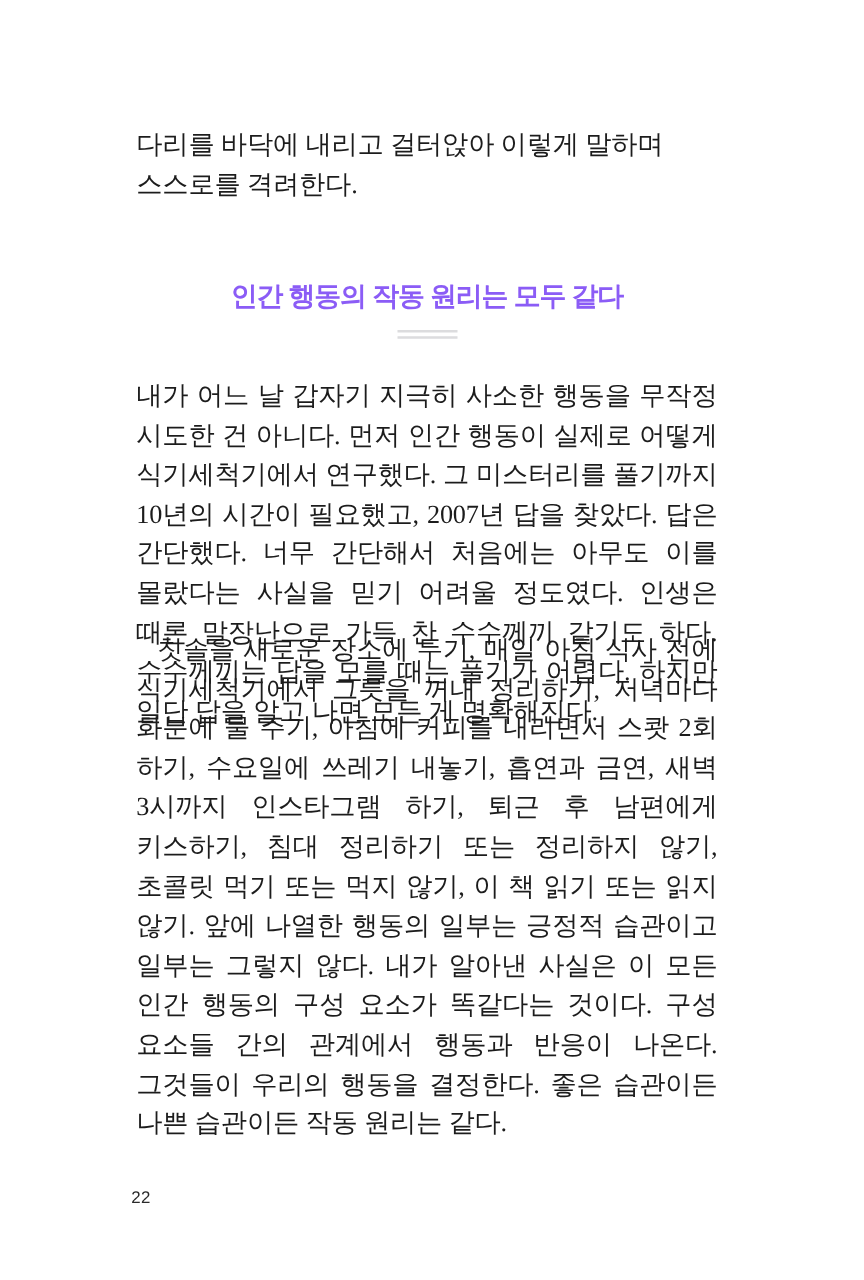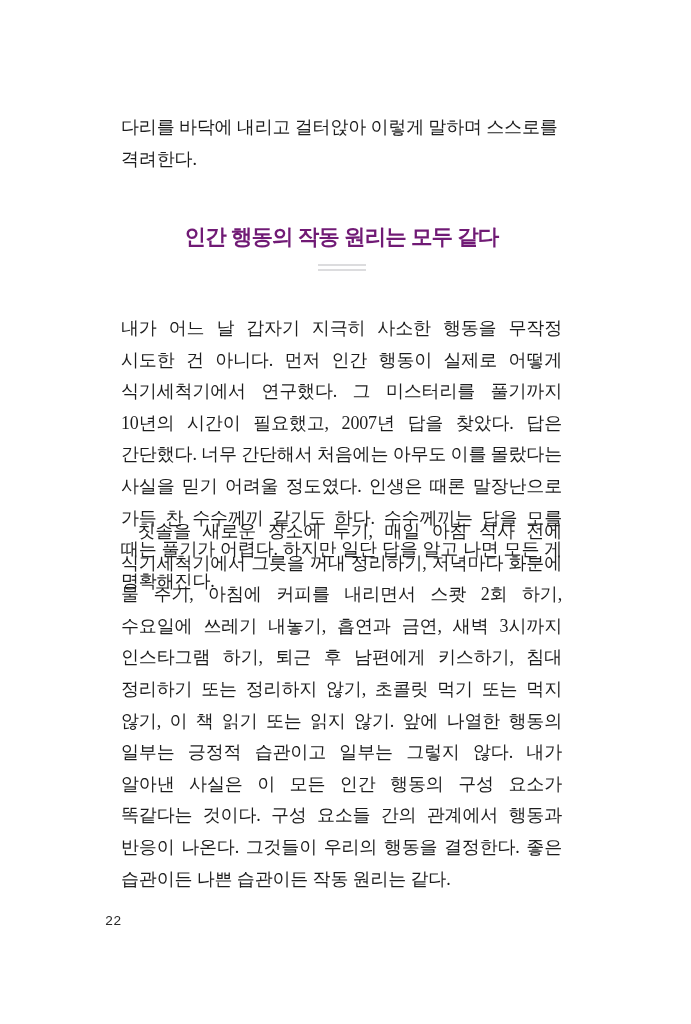--- a/index.html
+++ b/index.html
@@ -26,22 +26,22 @@
 
   
   .column {
     position: absolute;
     left: 105px;
     top: 0;
     width: 473px;
   }
 
   .para {
-    margin: 16px;
-    font-size: 18px;
+    margin: 4px;
+    font-size: 21px;
     line-height: 31.6px;
     text-align: justify;
     text-justify: inter-character;
     letter-spacing: -0.15px;
     word-break: keep-all;
     color: #1c1c1c;
     -webkit-font-smoothing: antialiased;
   }
 
   .para.opening {
@@ -64,21 +64,21 @@
     width: 473px;
     text-align: center;
   }
 
   .section-title {
     margin: 0;
     font-family: "Liberation Sans", "DejaVu Sans", sans-serif;
     font-size: 21.5px;
     font-weight: 700;
     letter-spacing: -0.9px;
-    color: #701a75;
+    color: #8b5cf6;
     line-height: 1.25;
     white-space: nowrap;
   }
 
   .rule {
     margin: 13px auto 0;
     width: 48px;
     height: 7px;
     position: relative;
   }
@@ -101,22 +101,22 @@
   }
   .body-block.b1 { top: 297px; }
   .body-block.b2 { top: 500px; }
 
   .indent { text-indent: 16.5px; }
 
   
   .folio {
     position: absolute;
     left: 105px;
-    top: 914px;
-    font-family: Liberation Mono, monospace;
+    top: 950px;
+    font-family: Liberation Sans, sans-serif;
     font-size: 13.5px;
     color: #2a2a2a;
     letter-spacing: 0.2px;
   }
 </style>
 </head>
 <body>
 
 <div class="page">
 

